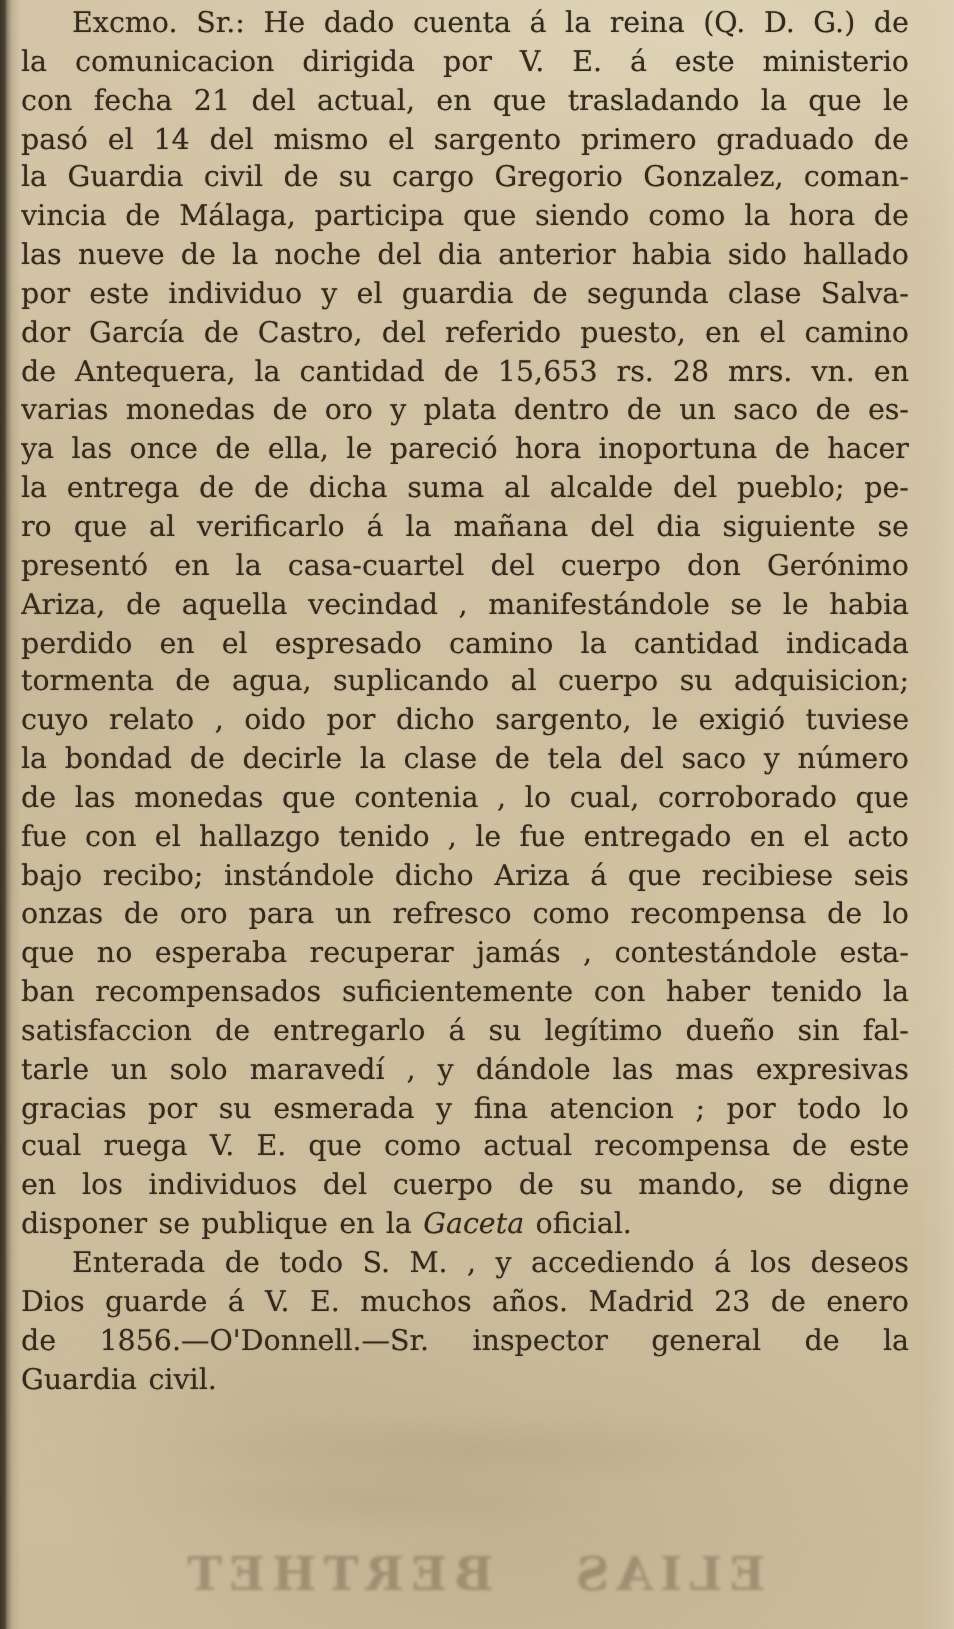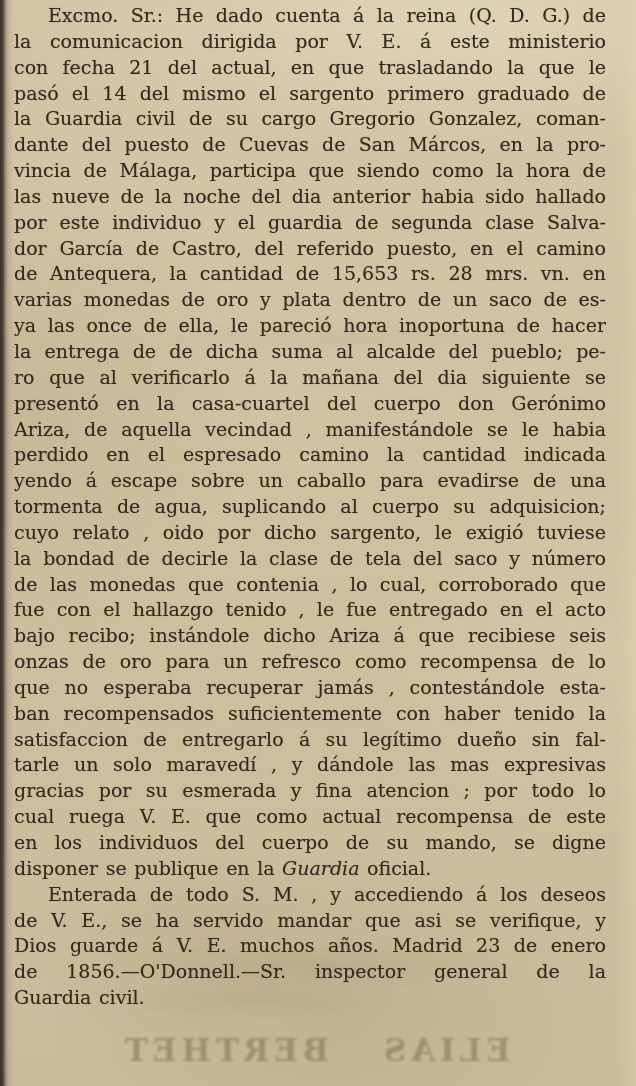--- a/index.html
+++ b/index.html
@@ -99,51 +99,48 @@
   <div id="right-edge"></div>
   <div id="stains"></div>
   <div id="show-through">ELIAS BERTHET</div>
   <div id="column">
       <div class="paragraph">
         <div class="line indent">Excmo. Sr.: He dado cuenta á la reina (Q. D. G.) de</div>
         <div class="line">la comunicacion dirigida por V. E. á este ministerio</div>
         <div class="line">con fecha 21 del actual, en que trasladando la que le</div>
         <div class="line">pasó el 14 del mismo el sargento primero graduado de</div>
         <div class="line">la Guardia civil de su cargo Gregorio Gonzalez, coman-</div>
-        <div class="line">dante del puesto de Cuevas de San Márcos, en la pro-</div>
         <div class="line">vincia de Málaga, participa que siendo como la hora de</div>
         <div class="line">las nueve de la noche del dia anterior habia sido hallado</div>
         <div class="line">por este individuo y el guardia de segunda clase Salva-</div>
         <div class="line">dor García de Castro, del referido puesto, en el camino</div>
         <div class="line">de Antequera, la cantidad de 15,653 rs. 28 mrs. vn. en</div>
         <div class="line">varias monedas de oro y plata dentro de un saco de es-</div>
         <div class="line">ya las once de ella, le pareció hora inoportuna de hacer</div>
         <div class="line">la entrega de de dicha suma al alcalde del pueblo; pe-</div>
         <div class="line">ro que al verificarlo á la mañana del dia siguiente se</div>
         <div class="line">presentó en la casa-cuartel del cuerpo don Gerónimo</div>
         <div class="line">Ariza, de aquella vecindad , manifestándole se le habia</div>
         <div class="line">perdido en el espresado camino la cantidad indicada</div>
-        <div class="line">yendo á escape sobre un caballo para evadirse de una</div>
         <div class="line">tormenta de agua, suplicando al cuerpo su adquisicion;</div>
         <div class="line">cuyo relato , oido por dicho sargento, le exigió tuviese</div>
         <div class="line">la bondad de decirle la clase de tela del saco y número</div>
         <div class="line">de las monedas que contenia , lo cual, corroborado que</div>
         <div class="line">fue con el hallazgo tenido , le fue entregado en el acto</div>
         <div class="line">bajo recibo; instándole dicho Ariza á que recibiese seis</div>
         <div class="line">onzas de oro para un refresco como recompensa de lo</div>
         <div class="line">que no esperaba recuperar jamás , contestándole esta-</div>
         <div class="line">ban recompensados suficientemente con haber tenido la</div>
         <div class="line">satisfaccion de entregarlo á su legítimo dueño sin fal-</div>
         <div class="line">tarle un solo maravedí , y dándole las mas expresivas</div>
         <div class="line">gracias por su esmerada y fina atencion ; por todo lo</div>
         <div class="line">cual ruega V. E. que como actual recompensa de este</div>
         <div class="line">en los individuos del cuerpo de su mando, se digne</div>
-        <div class="line last">disponer se publique en la <i>Guardia</i> oficial.</div>
+        <div class="line last">disponer se publique en la <i>Gaceta</i> oficial.</div>
       </div>
       <div class="paragraph">
         <div class="line indent">Enterada de todo S. M. , y accediendo á los deseos</div>
-        <div class="line">de V. E., se ha servido mandar que asi se verifique, y</div>
         <div class="line">Dios guarde á V. E. muchos años. Madrid 23 de enero</div>
         <div class="line">de 1856.—O'Donnell.—Sr. inspector general de la</div>
         <div class="line last">Guardia civil.</div>
       </div>
     </div>
 </div>
 
 </body></html>

